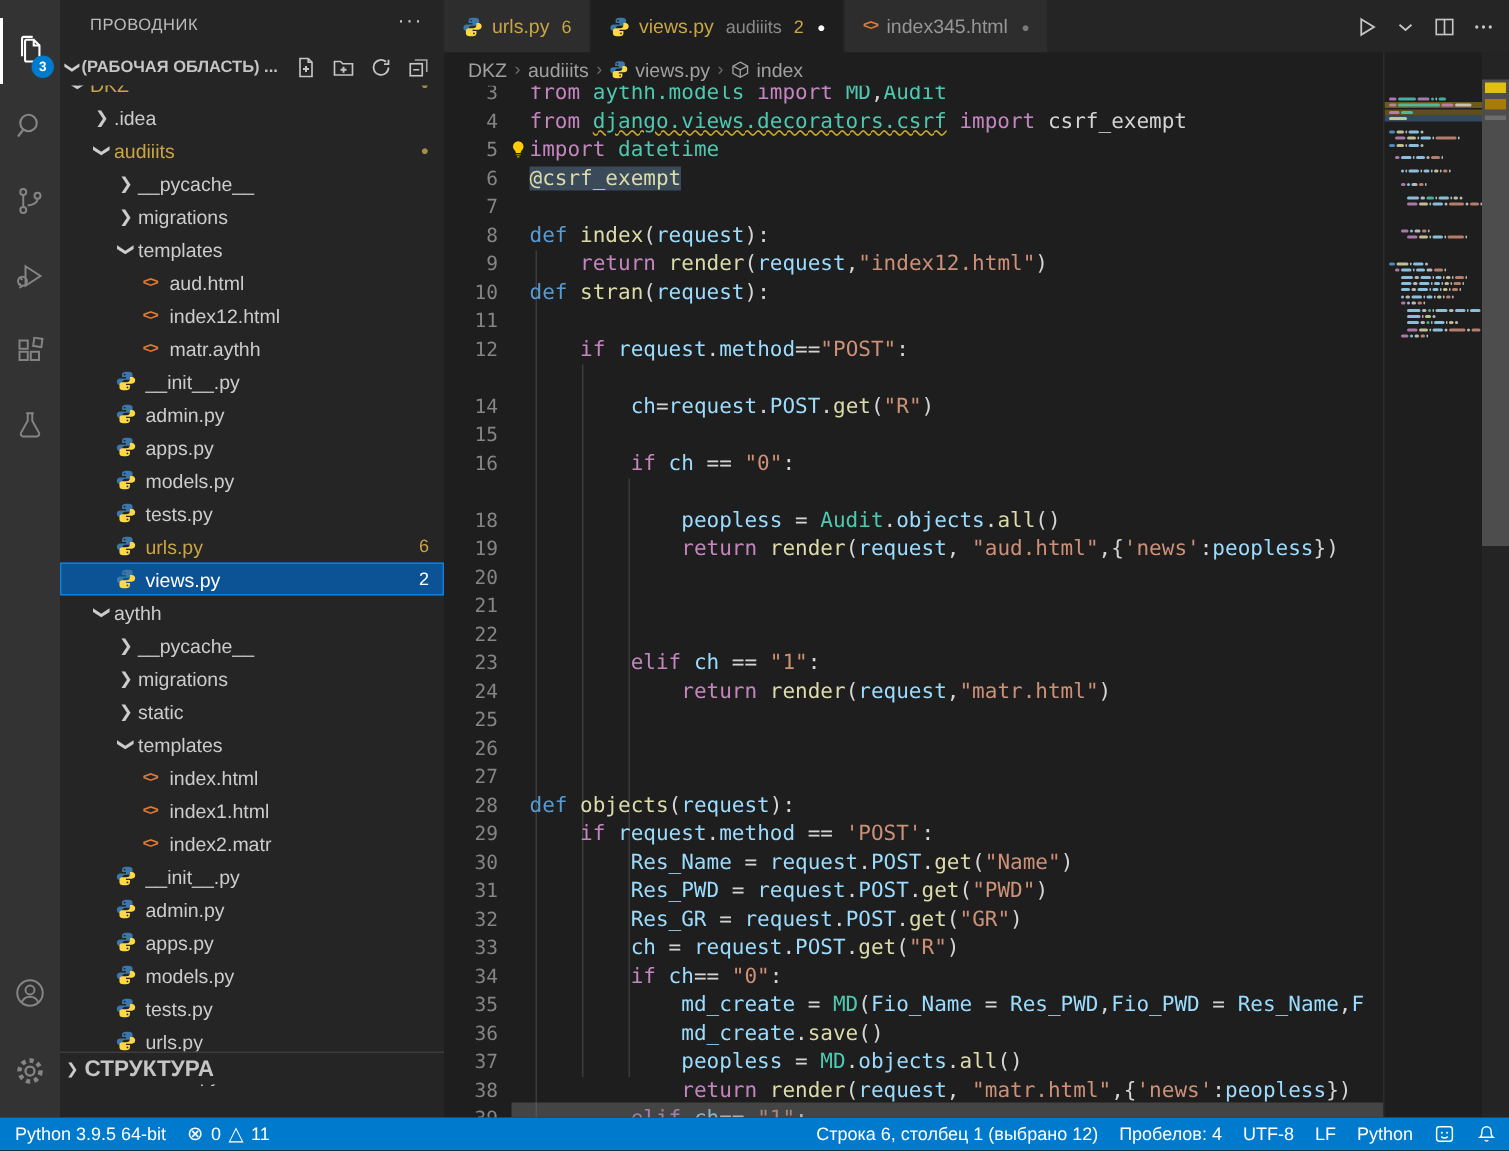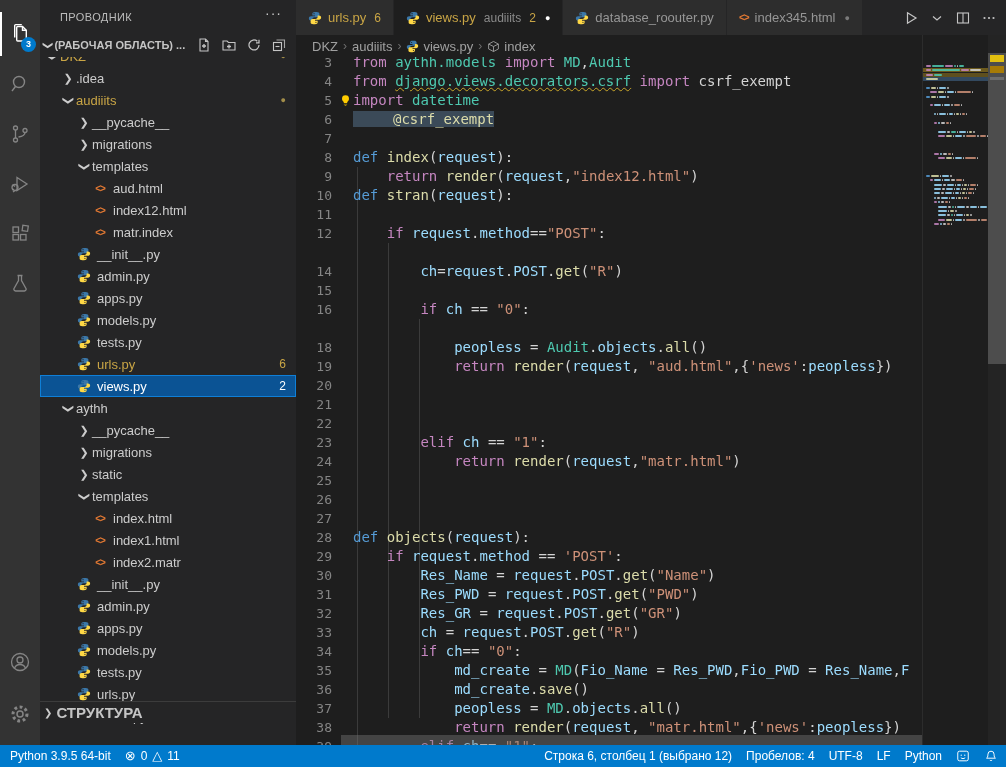--- a/index.html
+++ b/index.html
@@ -58,21 +58,21 @@
   .breadcrumb .sep { margin:0 5px; color:#6e6e6e; font-size:12px; }
   .breadcrumb .bc { display:flex; align-items:center; cursor:pointer; }
   .breadcrumb .bicon { display:flex; margin-right:4px; }
   .breadcrumb svg { width:13px; height:13px; }
 
   .editor { position:absolute; top:57px; left:0; right:84px; bottom:0; overflow:hidden; font-family:"DejaVu Sans Mono", monospace; font-size:14px; }
   .code-line { position:absolute; left:0; right:0; height:19px; line-height:19px; white-space:pre; }
   .code-line .ln { position:absolute; left:0; width:36px; text-align:right; color:#858585; font-size:13px; }
   .code-line .ltext { position:absolute; left:57px; z-index:2; }
   .ltext span.squig { text-decoration:underline; text-decoration-style:wavy; text-decoration-color:#c8a629; text-decoration-thickness:1px; }
-  .ltext span.sel { background:#3b4a58;padding-left:40px; }
+  .ltext span.sel { background:#3b4a58; }
   .guide { position:absolute; width:1px; background:#3b3b3b; z-index:1; }
   .bulb { position:absolute; left:43px; top:2px; z-index:3; }
   .hscroll { position:absolute; left:45px; right:0; bottom:0; height:10px; background:rgba(121,121,121,0.42); z-index:5; }
 
   .minimap { position:absolute; top:35px; right:18px; width:66px; bottom:0; background:#1e1e1e; border-left:1px solid #2c2c2c; overflow:hidden; z-index:4; }
   .mm-row { position:absolute; left:3px; height:3px; display:flex; }
   .mm-bar { height:2px; border-radius:1px; }
   .mm-hl { position:absolute; left:0; width:66px; height:4px; }
   .ruler { position:absolute; top:35px; right:0; width:18px; bottom:0; background:rgba(121,121,121,0.08); z-index:4; }
   .ruler .slider { position:absolute; left:0; width:18px; top:18px; height:311px; background:#4d4d4d; }
@@ -181,21 +181,21 @@
         <div class="tree-row" style="top: 177px; padding-left: 52px;">
           <span class="ficon html">&lt;&gt;</span>
           <span>aud.html</span>
         </div>
         <div class="tree-row" style="top: 199px; padding-left: 52px;">
           <span class="ficon html">&lt;&gt;</span>
           <span>index12.html</span>
         </div>
         <div class="tree-row" style="top: 221px; padding-left: 52px;">
           <span class="ficon html">&lt;&gt;</span>
-          <span>matr.index</span>
+          <span>matr.aythh</span>
         </div>
         <div class="tree-row" style="top: 243px; padding-left: 36px;">
           <span class="ficon ">
             <svg viewBox="0 0 16 16">
               <path fill="#3b77a8" d="M8 1C6 1 5 1.8 5 3v2h3v1H3.5C2 6 1 7 1 8.5S2 11 3.5 11H5V9.5C5 8 6 7 7.5 7H11c1 0 2-.8 2-2V3c0-1.2-1-2-3-2H8zM6.9 2.4a.7.7 0 1 1 0 1.4.7.7 0 0 1 0-1.4z"></path>
               <path fill="#ffd845" d="M8 15c2 0 3-.8 3-2v-2H8v-1h4.5c1.5 0 2.5-1 2.5-2.5S14 5 12.5 5H11v1.5C11 8 10 9 8.5 9H5c-1 0-2 .8-2 2v2c0 1.2 1 2 3 2h2zm1.1-1.4a.7.7 0 1 1 0-1.4.7.7 0 0 1 0 1.4z"></path>
             </svg>
           </span>
           <span>__init__.py</span>
         </div>
@@ -412,29 +412,20 @@
           <span class="ficon ">
             <svg viewBox="0 0 16 16">
               <path fill="#3b77a8" d="M8 1C6 1 5 1.8 5 3v2h3v1H3.5C2 6 1 7 1 8.5S2 11 3.5 11H5V9.5C5 8 6 7 7.5 7H11c1 0 2-.8 2-2V3c0-1.2-1-2-3-2H8zM6.9 2.4a.7.7 0 1 1 0 1.4.7.7 0 0 1 0-1.4z"></path>
               <path fill="#ffd845" d="M8 15c2 0 3-.8 3-2v-2H8v-1h4.5c1.5 0 2.5-1 2.5-2.5S14 5 12.5 5H11v1.5C11 8 10 9 8.5 9H5c-1 0-2 .8-2 2v2c0 1.2 1 2 3 2h2zm1.1-1.4a.7.7 0 1 1 0-1.4.7.7 0 0 1 0 1.4z"></path>
             </svg>
           </span>
           <span style="color: rgb(201, 165, 69);">views.py</span>
           <span class="desc">audiiits</span>
           <span class="tbadge" style="color: rgb(201, 165, 69);">2</span>
           <span class="dot" style="color: rgb(255, 255, 255);">●</span>
-        </div>
-        <div class="tab">
-          <span class="ficon ">
-            <svg viewBox="0 0 16 16">
-              <path fill="#3b77a8" d="M8 1C6 1 5 1.8 5 3v2h3v1H3.5C2 6 1 7 1 8.5S2 11 3.5 11H5V9.5C5 8 6 7 7.5 7H11c1 0 2-.8 2-2V3c0-1.2-1-2-3-2H8zM6.9 2.4a.7.7 0 1 1 0 1.4.7.7 0 0 1 0-1.4z"></path>
-              <path fill="#ffd845" d="M8 15c2 0 3-.8 3-2v-2H8v-1h4.5c1.5 0 2.5-1 2.5-2.5S14 5 12.5 5H11v1.5C11 8 10 9 8.5 9H5c-1 0-2 .8-2 2v2c0 1.2 1 2 3 2h2zm1.1-1.4a.7.7 0 1 1 0-1.4.7.7 0 0 1 0 1.4z"></path>
-            </svg>
-          </span>
-          <span style="color: rgb(150, 150, 150);">database_roouter.py</span>
         </div>
         <div class="tab">
           <span class="ficon html">&lt;&gt;</span>
           <span style="color: rgb(150, 150, 150);">index345.html</span>
           <span class="dot" style="color: rgb(122, 122, 122);">●</span>
         </div>
       </div>
     <div class="tab-actions">
       <span class="ta">
           <svg viewBox="0 0 16 16" fill="none" stroke="currentColor" stroke-width="1.2">

